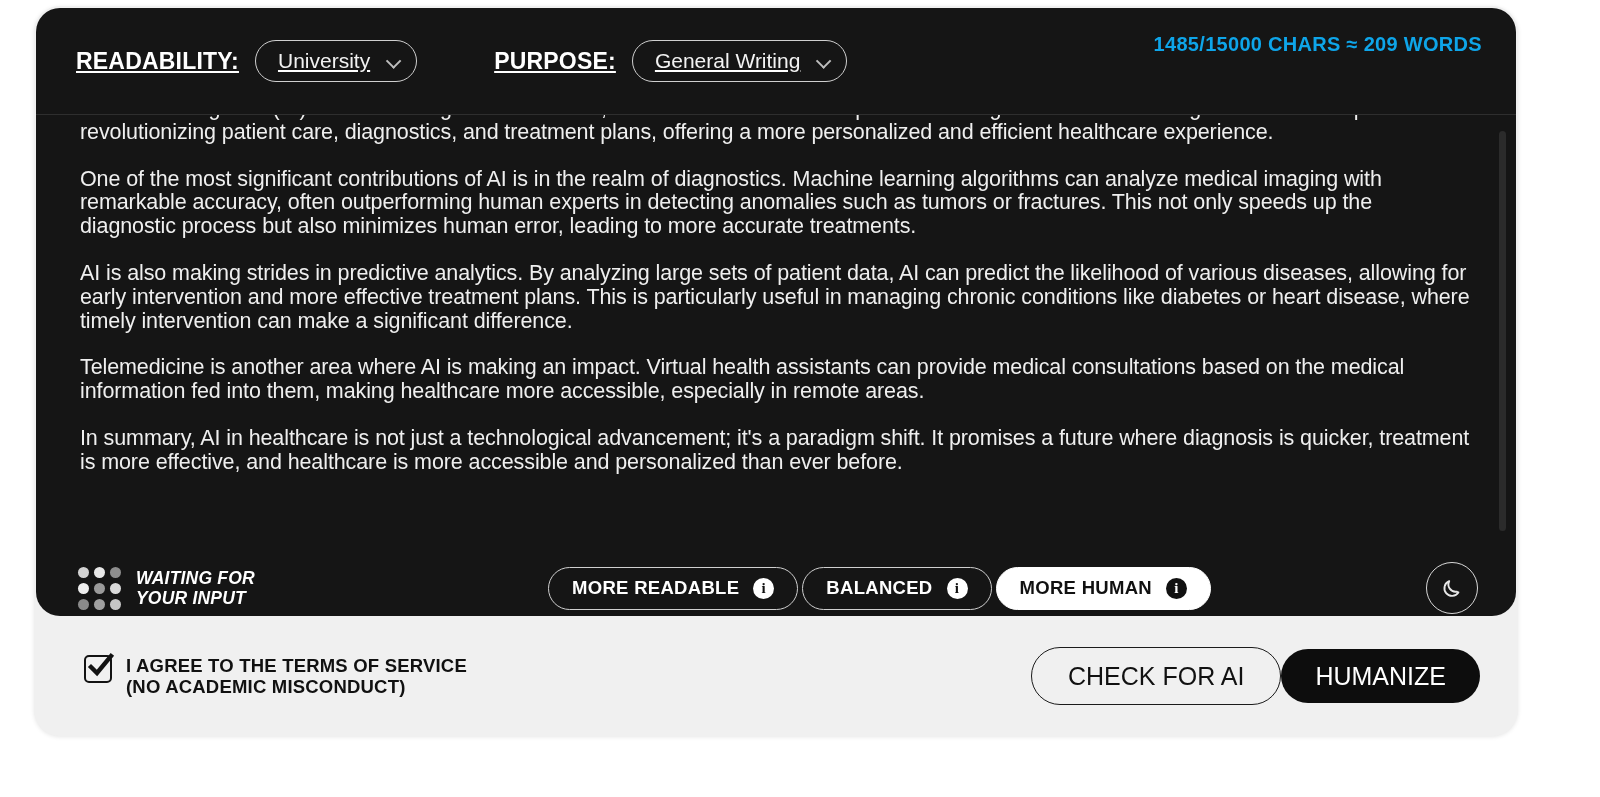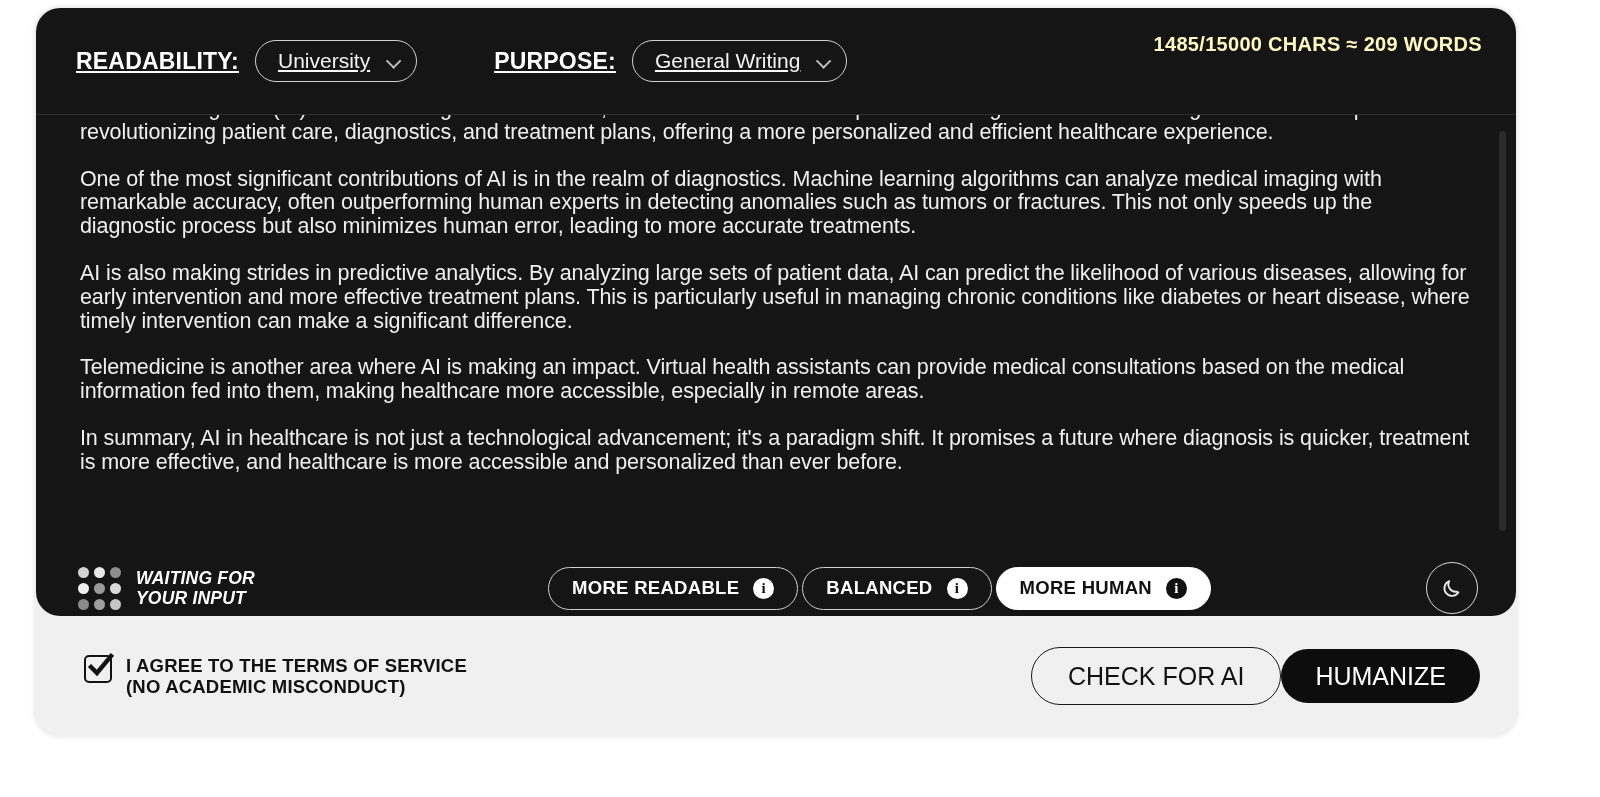--- a/index.html
+++ b/index.html
@@ -85,21 +85,21 @@
 
   #char-counter {
     position: absolute;
     right: 34px;
     top: 22px;
     width: 330px;
     text-align: right;
     font-size: 20px;
     font-weight: bold;
     letter-spacing: 0.3px;
-    color: #fef9c3;
+    color: #0ea5e9;
     line-height: 29px;
   }
 
   
   #text-scroll-area {
     position: relative;
     height: 425px;
     overflow: hidden;
     padding: 0 46px 0 44px;
   }

